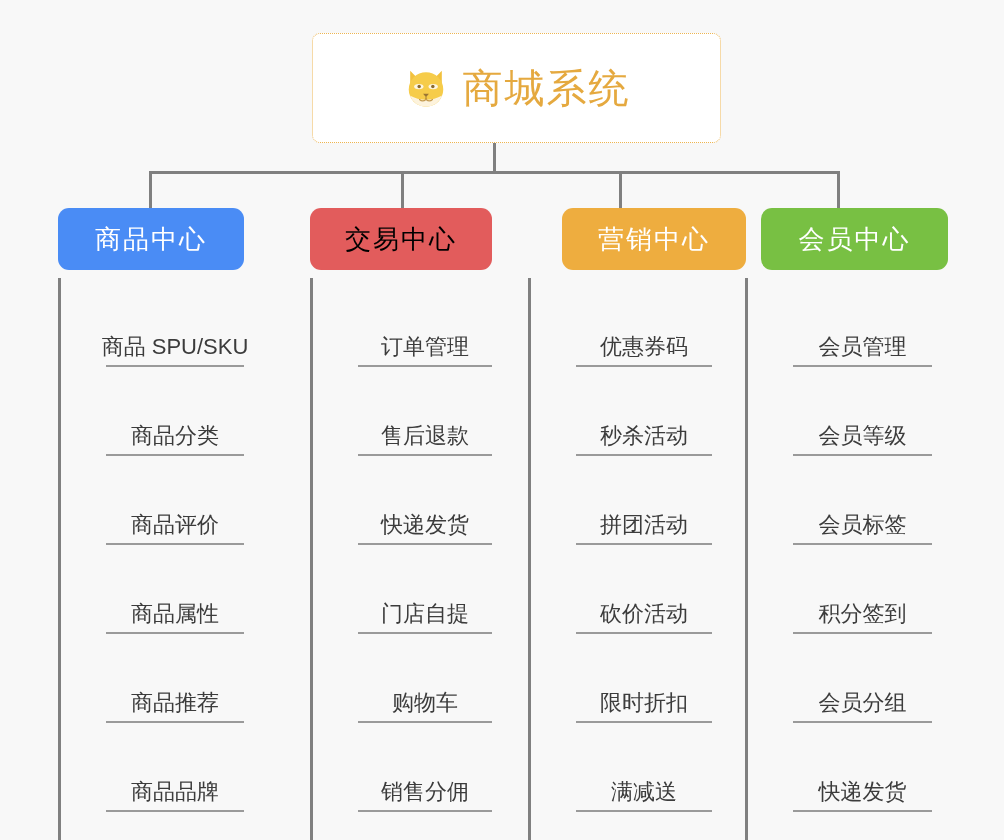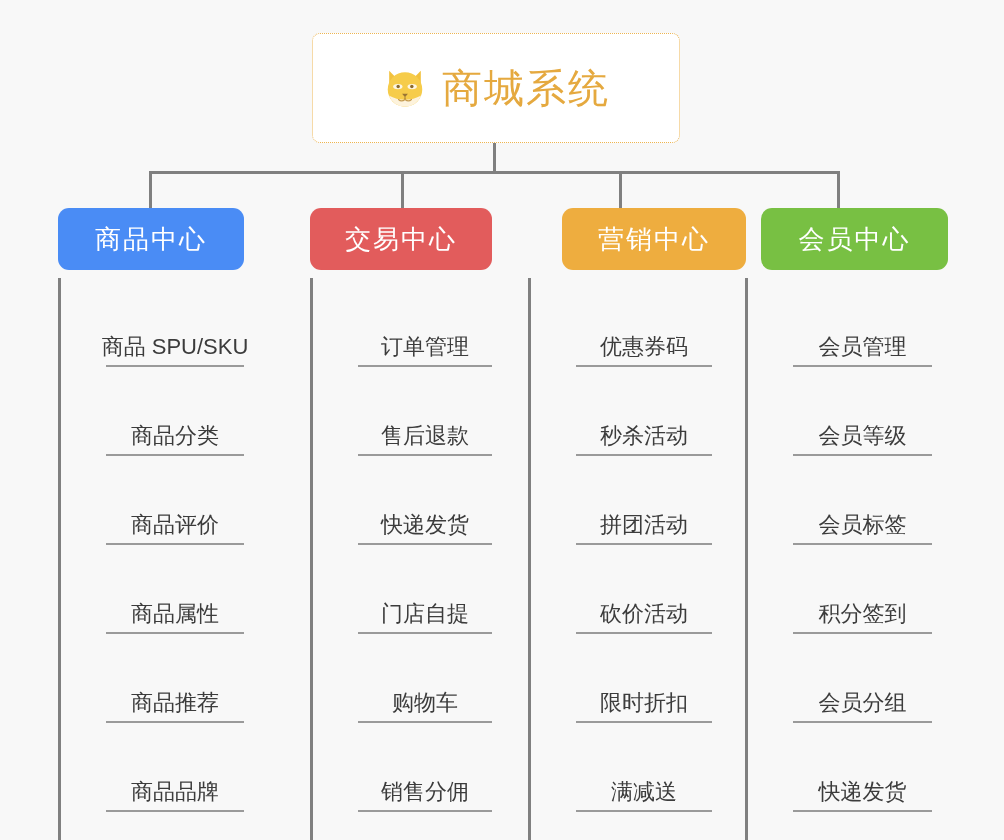--- a/index.html
+++ b/index.html
@@ -18,21 +18,21 @@
     position: relative;
     width: 1004px;
     height: 840px;
   }
 
   
   .root-node {
     position: absolute;
     left: 312px;
     top: 33px;
-    width: 368px;
+    width: 409px;
     height: 110px;
     box-sizing: border-box;
     background: #ffffff;
     border: 1px dotted #edb552;
     border-radius: 8px;
     display: flex;
     align-items: center;
     justify-content: center;
   }
   .root-inner {
@@ -172,21 +172,21 @@
           <div class="leaf-item">
       <span class="leaf-label">商品推荐</span>
     </div>
           <div class="leaf-item">
       <span class="leaf-label">商品品牌</span>
     </div>
         </div>
     </div>
       <div class="branch" style="left: 310px; width: 182px;">
       <div class="branch-header" style="width: 182px; background: rgb(226, 92, 92);">
-        <span class="branch-header-label" style="color: #ffffff;">交易中心</span>
+        <span class="branch-header-label" style="color: #000000;">交易中心</span>
       </div>
       <div class="branch-rail" style="height: 594px; background: rgb(128, 128, 128);"></div>
       <div class="leaf-list" style="width: 182px;">
           <div class="leaf-item">
       <span class="leaf-label">订单管理</span>
     </div>
           <div class="leaf-item">
       <span class="leaf-label">售后退款</span>
     </div>
           <div class="leaf-item">

